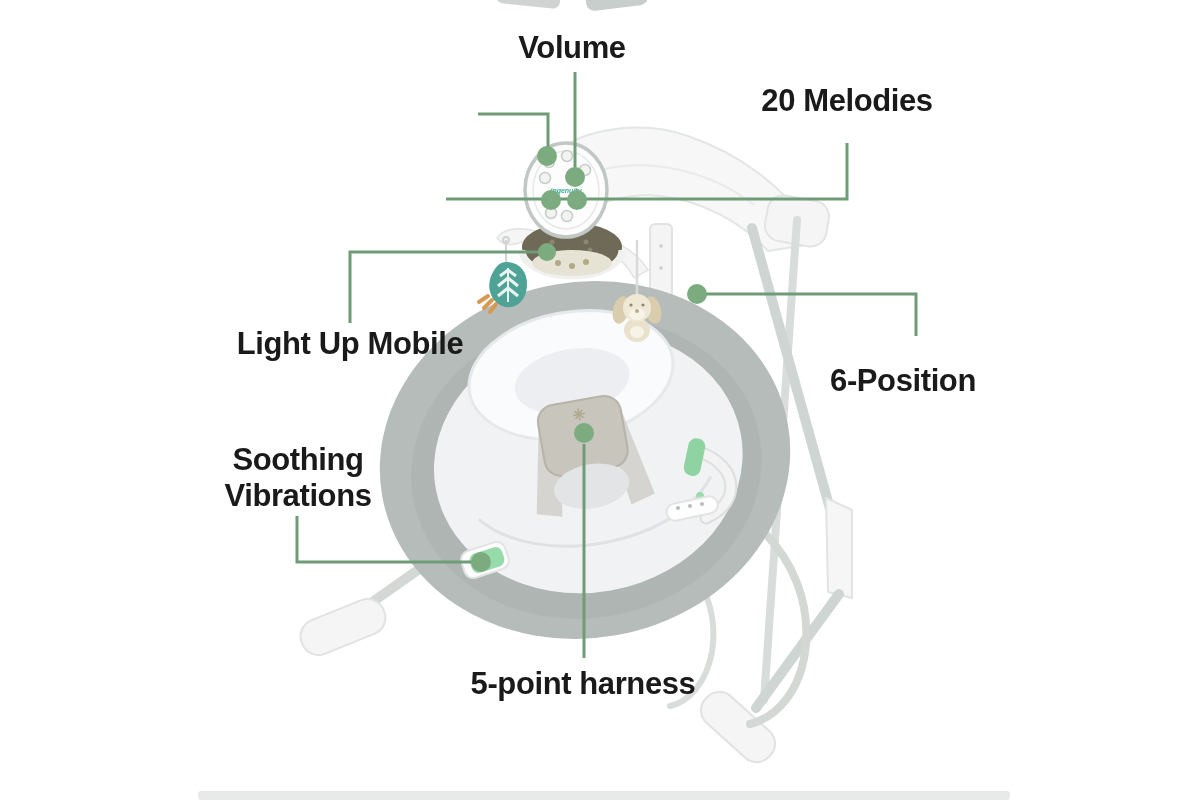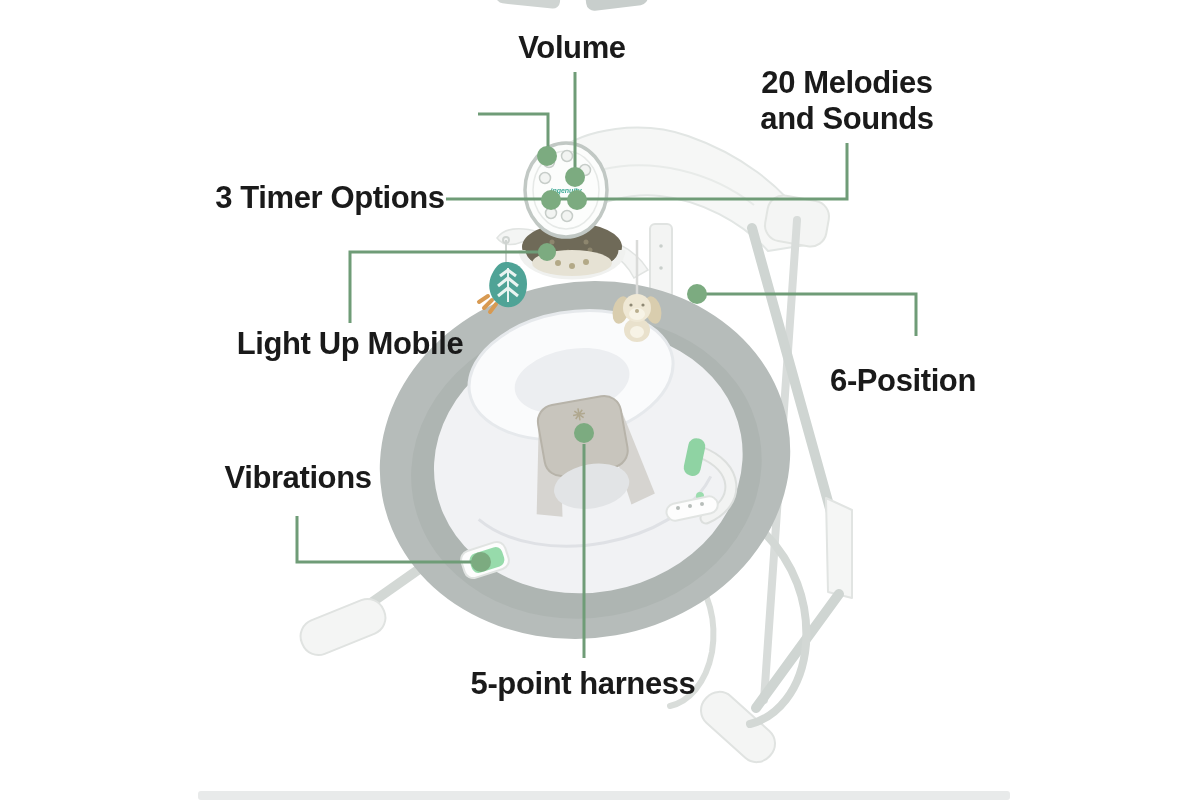--- a/index.html
+++ b/index.html
@@ -156,38 +156,35 @@
       <circle cx="584" cy="433" r="10"></circle>
       <circle cx="481" cy="562" r="10"></circle>
     </g>
   </svg>
 
   <div class="label" style="left:572px;top:48px;">
     <span>Volume</span>
   </div>
 
 
-  <div class="label" style="left:330px;top:198px;">
-    <span>3 Timer Options</span>
-  </div>
 
   <div class="label" style="left:847px;top:101px;text-align:center;">
     <span>20 Melodies</span>
-    <span>and Sounds</span>
   </div>
 
   <div class="label" style="left:350px;top:344px;">
     <span>Light Up Mobile</span>
   </div>
 
   <div class="label" style="left:903px;top:381px;">
     <span>6-Position</span>
   </div>
 
   <div class="label" style="left:298px;top:478px;">
+    <span>Soothing</span>
     <span>Vibrations</span>
   </div>
 
   <div class="label" style="left:583px;top:684px;">
     <span>5-point harness</span>
   </div>
 
 </div>
 
 </body></html>

